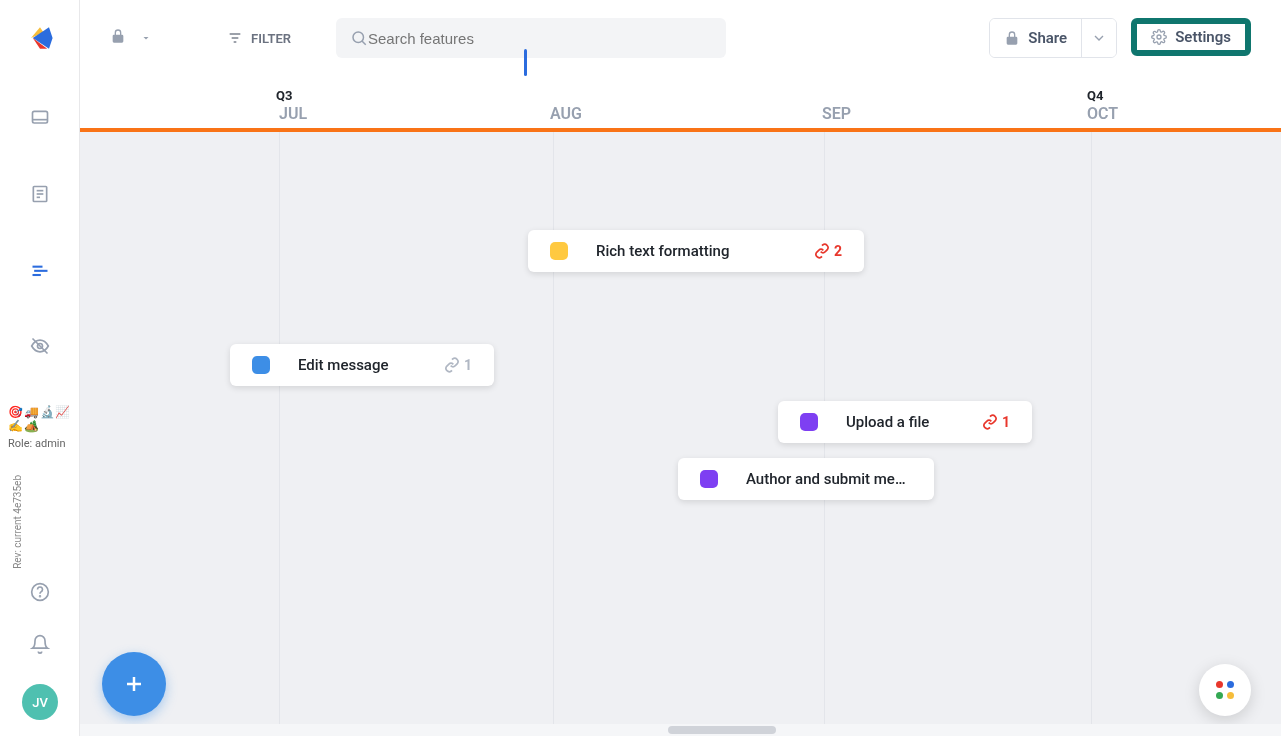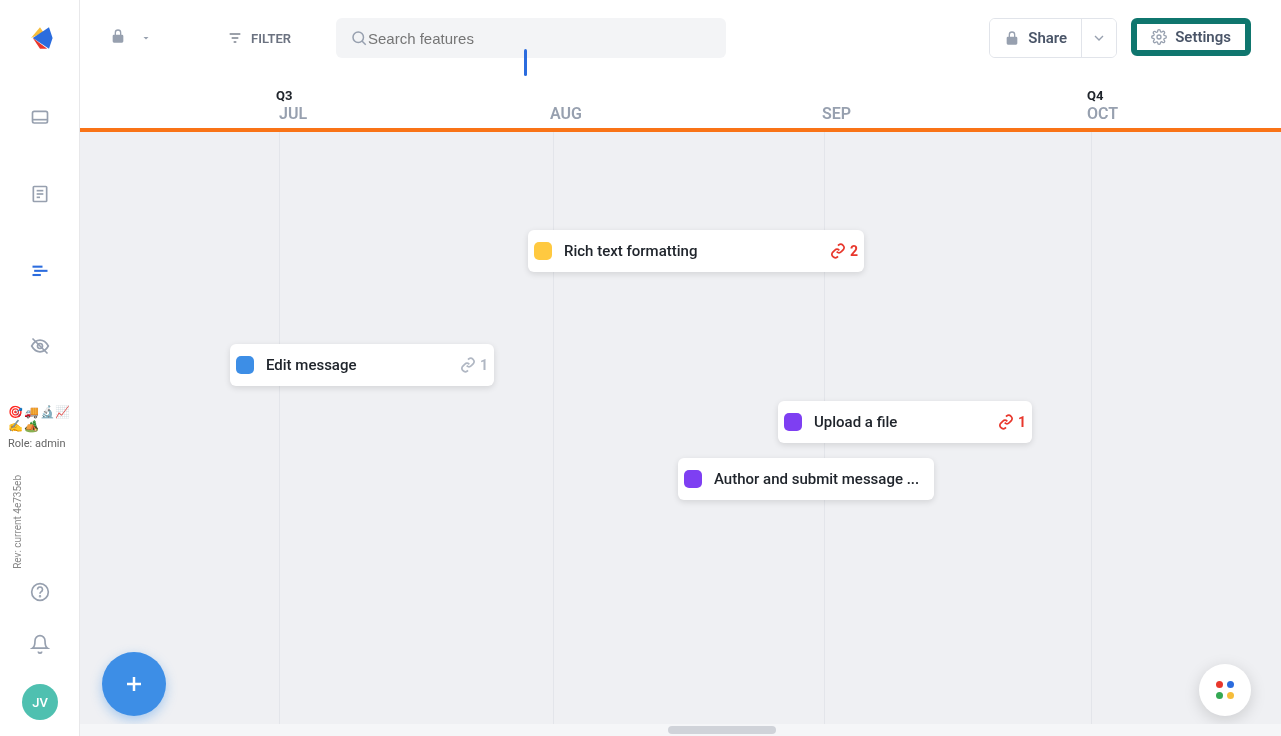--- a/index.html
+++ b/index.html
@@ -51,21 +51,21 @@
 .quarter-label { position: absolute; font-size: 13px; font-weight: 700; color: #20252c; }
 .month-row { position: absolute; top: 28px; left: 0; right: 0; height: 18px; }
 .month-label { position: absolute; font-size: 16px; font-weight: 600; color: #97a0af; }
 
 
 .canvas { position: absolute; left: 80px; top: 132px; right: 0; bottom: 12px; background: #eff0f3; }
 .gridline { position: absolute; top: 0; bottom: 0; width: 1px; background: #e3e5ea; }
 .today-indicator { position: absolute; top: -27px; height: 27px; width: 3px; background: #2b6cde; border-radius: 2px; }
 
 
-.card { position: absolute; height: 42px; background: #fff; border-radius: 6px; box-shadow: 0 2px 6px rgba(0,0,0,0.12); display: flex; align-items: center; padding: 0 6px; gap: 12px; cursor: pointer; }
+.card { position: absolute; height: 42px; background: #fff; border-radius: 6px; box-shadow: 0 2px 6px rgba(0,0,0,0.12); display: flex; align-items: center; padding: 0 22px; gap: 28px; cursor: pointer; }
 .card-color { width: 18px; height: 18px; border-radius: 5px; flex-shrink: 0; }
 .card-title { font-size: 15px; color: #20252c; font-weight: 500; white-space: nowrap; overflow: hidden; text-overflow: ellipsis; flex: 1; }
 .card-link { display: flex; align-items: center; gap: 4px; font-size: 14px; font-weight: 700; }
 .card-link.red { color: #e8372c; }
 .card-link.grey { color: #b0b7c3; }
 .card-link svg { width: 16px; height: 16px; }
 
 
 .fab { position: absolute; left: 102px; bottom: 20px; width: 64px; height: 64px; border-radius: 50%; background: #3d8ee6; display: flex; align-items: center; justify-content: center; cursor: pointer; box-shadow: 0 4px 12px rgba(61,142,230,0.4); }
 .fab svg { width: 24px; height: 24px; color: #fff; }

